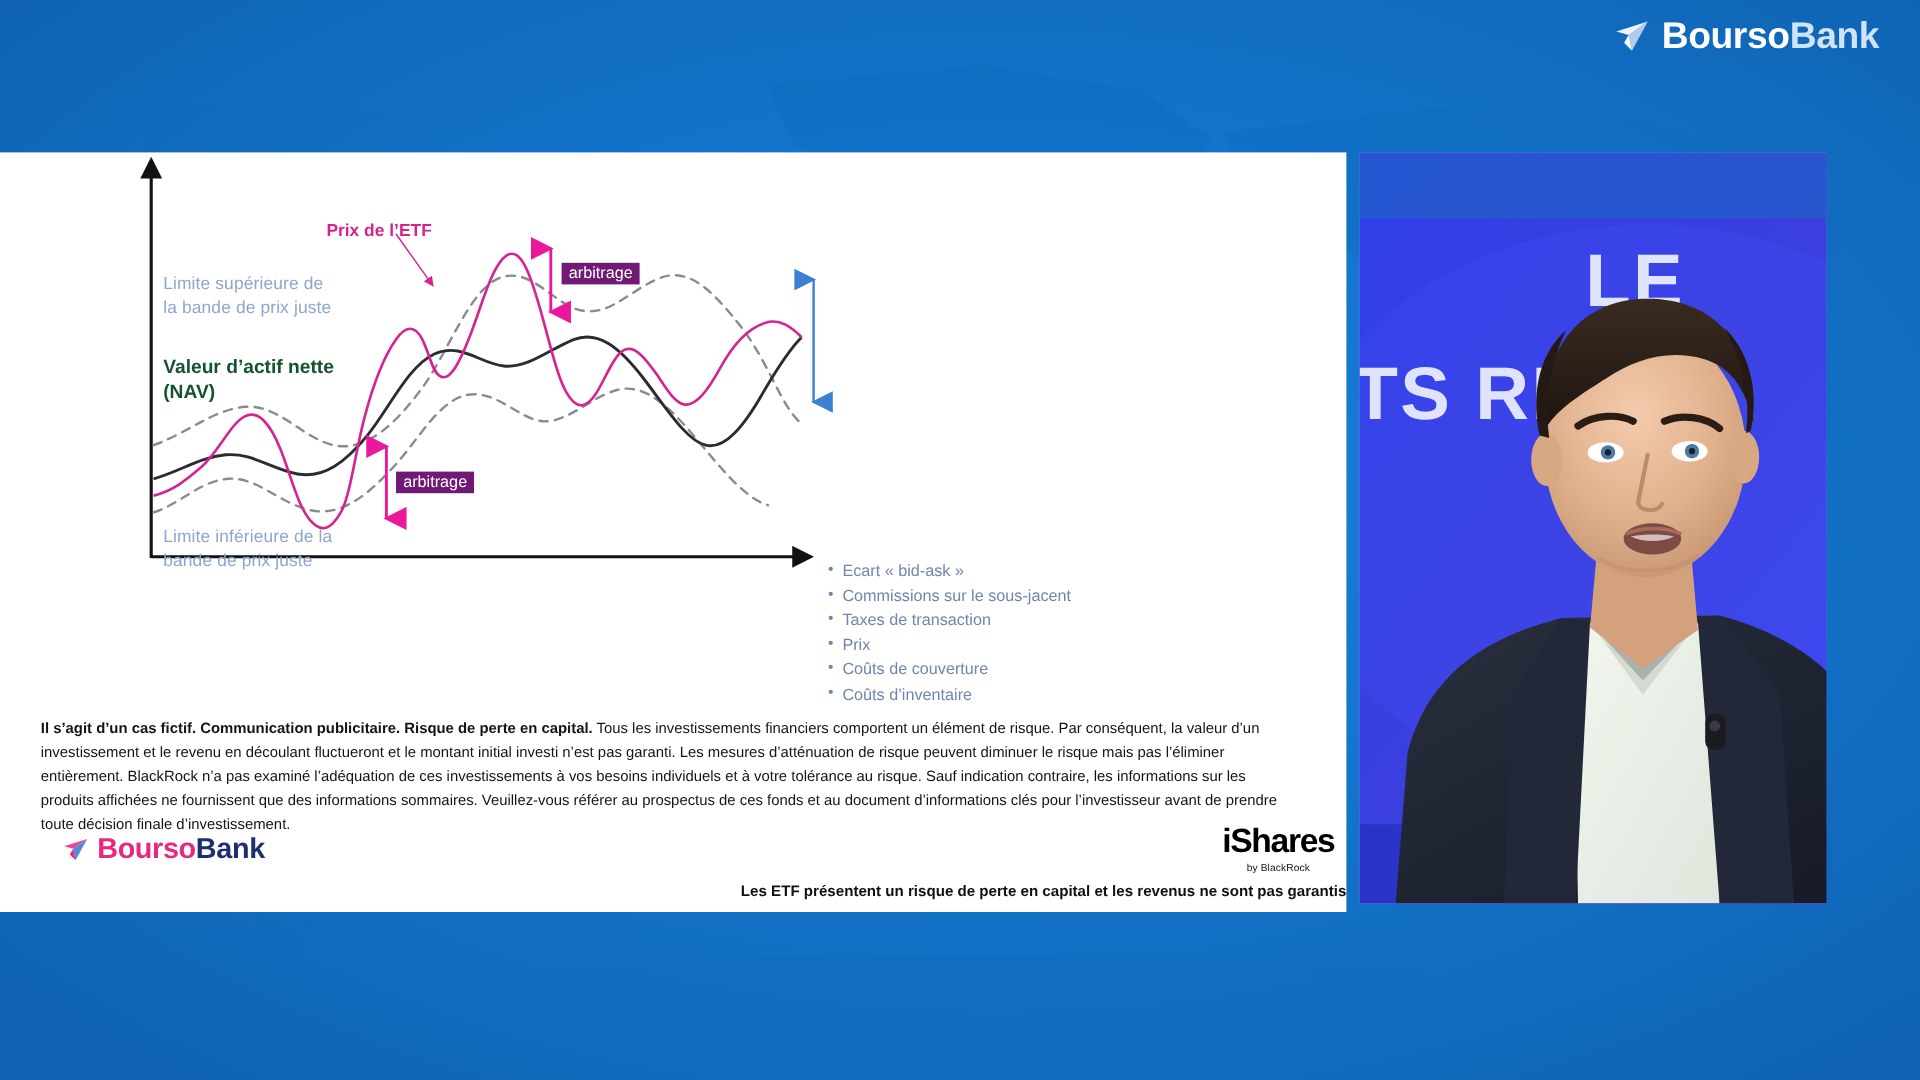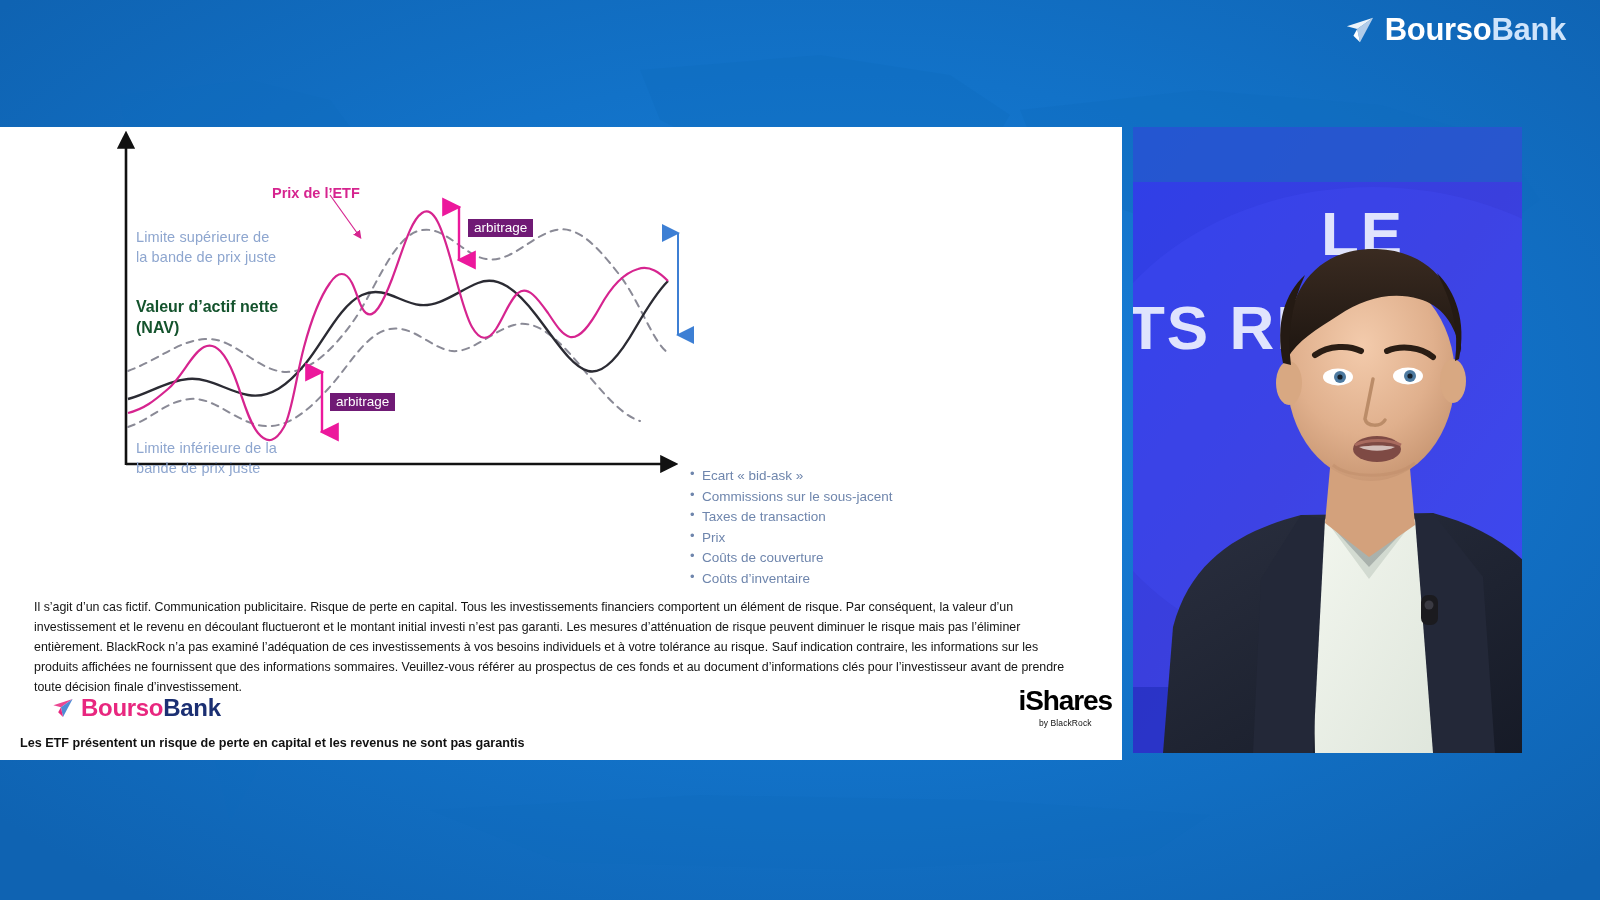--- a/index.html
+++ b/index.html
@@ -89,21 +89,21 @@
     content:"•"; position:absolute; left:0; top:-1px;
     color:#6f86ad; font-size:13px;
   }
 
   
   #disclaimer {
     position:absolute; left:34px; top:470px; width:1050px;
     font-size:12.4px; line-height:1.62; color:#141414;
     text-align:left;
   }
-  #disclaimer b { font-weight:400; }
+  #disclaimer b { font-weight:700; }
 
   
   #bourso-footer {
     position:absolute; left:52px; top:569px;
     display:flex; align-items:center; gap:7px;
   }
   #bourso-footer .mark { width:22px; height:22px; display:block; }
   #bourso-footer .wordmark {
     font-size:24px; font-weight:700; letter-spacing:-.3px;
     line-height:1; white-space:nowrap;
@@ -119,21 +119,21 @@
     font-size:28px; font-weight:700; color:#000000;
     letter-spacing:-1.1px; line-height:1; white-space:nowrap;
   }
   #ishares-footer .i2 {
     font-size:8.5px; font-weight:400; color:#111111;
     letter-spacing:.1px; margin-top:3px; white-space:nowrap;
   }
 
   #slide-banner {
     position:absolute; left:0; right:0; top:609px;
-    text-align:left;
+    text-align:right;
     font-size:12.6px; font-weight:700; color:#111111;
     padding-left:20px;
   }
 
   
   #video-panel {
     position:absolute; left:1133px; top:127px;
     width:389px; height:626px;
     overflow:hidden; z-index:5;
     background:#8b5cf6;

